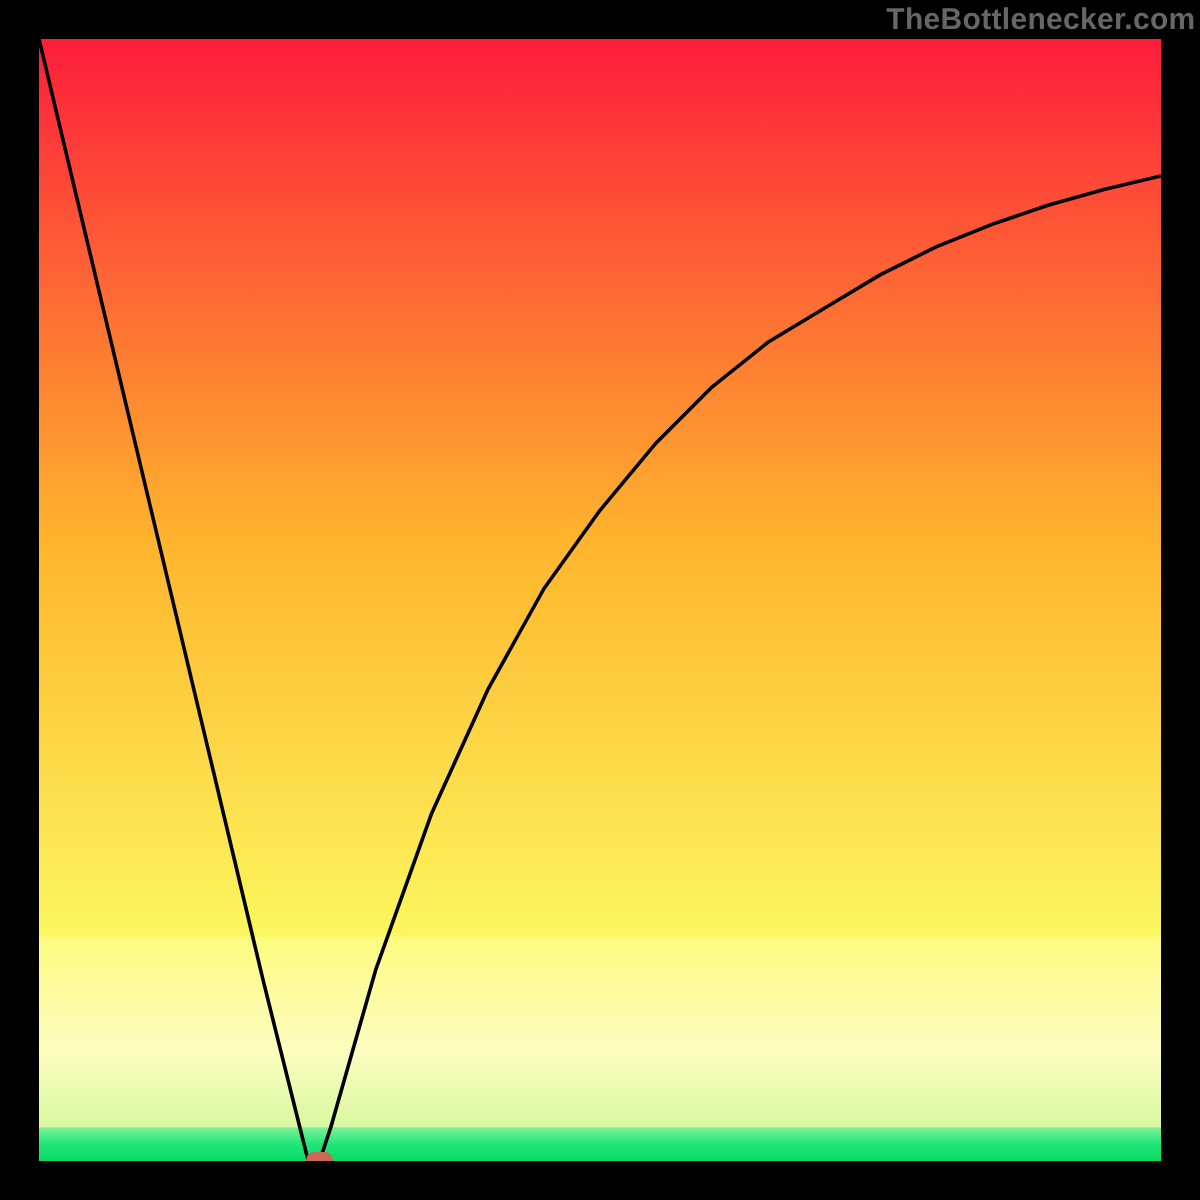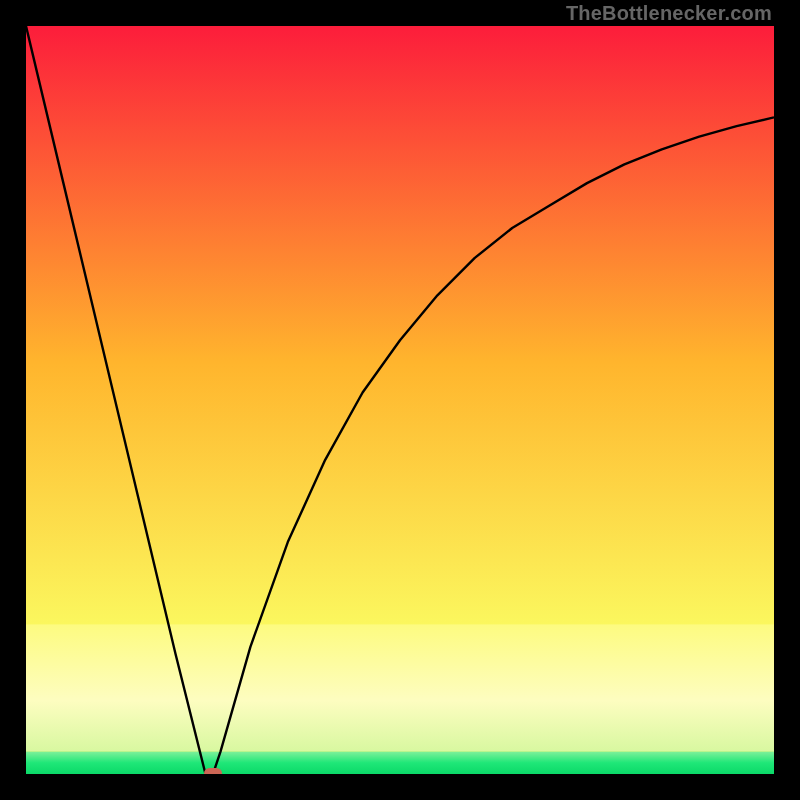--- a/index.html
+++ b/index.html
@@ -12,21 +12,21 @@
   }
   .frame {
     position: relative;
     width: 800px;
     height: 800px;
     background: #000;
   }
   .attribution {
     position: absolute;
     top: 2px;
-    right: 28px;
+    right: 3px;
     font-family: Arial, Helvetica, sans-serif;
     font-size: 20px;
     font-weight: bold;
     color: #666;
     letter-spacing: 0.2px;
   }
   .plot-area {
     position: absolute;
     left: 26px;
     top: 26px;

